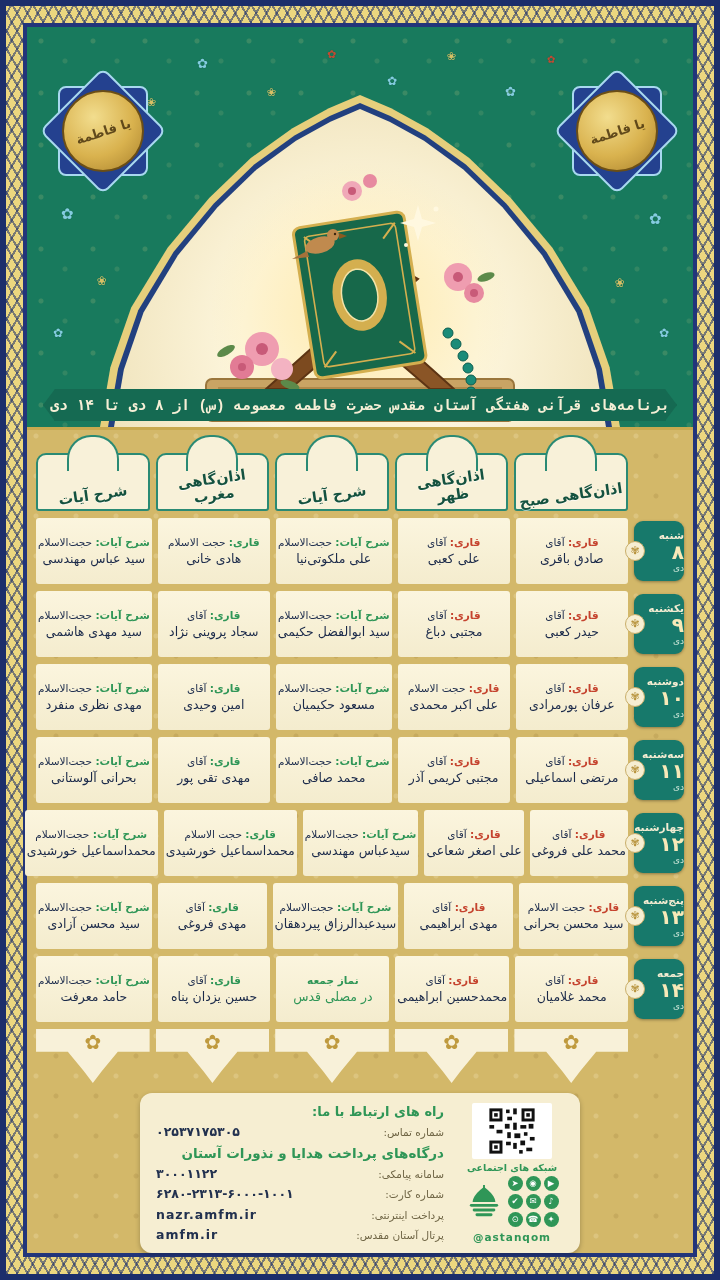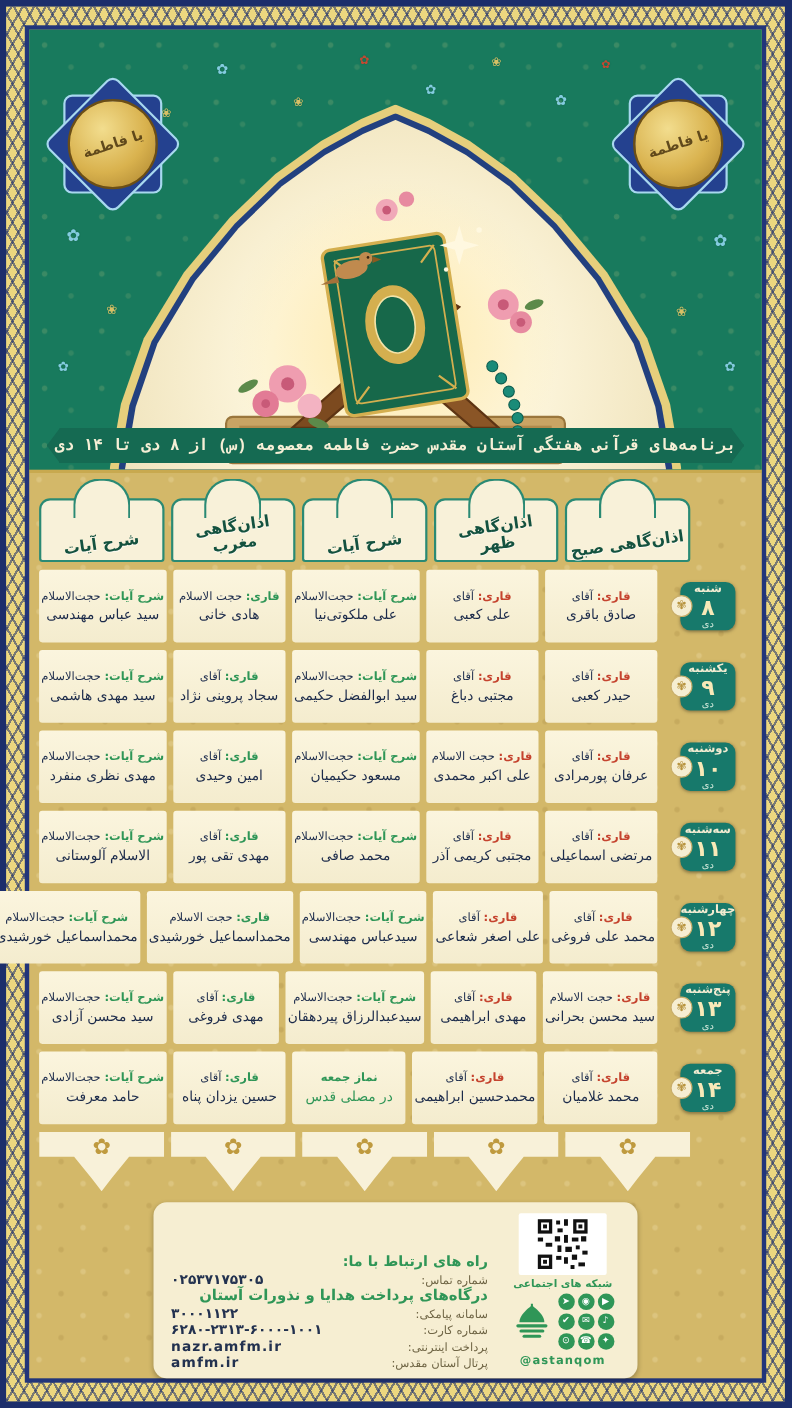--- a/index.html
+++ b/index.html
@@ -55,22 +55,22 @@
   .thead .cell::before{content:"";position:absolute;top:-20px;left:50%;transform:translateX(-50%);
     width:48px;height:34px;background:#f8f1d9;border:2px solid #2a8a74;border-bottom:none;border-radius:24px 24px 0 0;}
   .thead .cell .hdr{position:relative;z-index:2;transform:rotate(-8deg);font-size:14.5px;font-weight:bold;
     color:#14523f;text-shadow:0 1px 0 rgba(255,255,255,.6);}
   .body-row .cell{height:58px;}
   .cl{font-size:10.5px;color:#223150;white-space:nowrap;}
   .cl .prefix{font-weight:bold;}
   .acc-red .prefix{color:#c5432e;} .acc-green .prefix{color:#2f9657;}
   .cn{font-size:12.5px;font-weight:normal;color:#1b2a4a;white-space:nowrap;}
   .cn.green{color:#2f9657;}
-  .day-tab{width:50px;flex:0 0 50px;height:44px;margin:auto 15px;background:#17796b;border-radius:9px;
-    color:#f3ecd2;display:flex;flex-direction:column;align-items:center;justify-content:center;
+  .day-tab{width:50px;flex:0 0 50px;height:60px;margin:auto 0;background:#17796b;border-radius:9px;
+    color:#f3ecd2;display:flex;flex-direction:column;justify-content:center;
     position:relative;box-shadow:0 1px 3px rgba(0,0,0,.35);}
   .day-tab::before{content:"✾";position:absolute;left:-9px;top:50%;transform:translateY(-50%);
     width:18px;height:18px;border-radius:50%;background:#f6eed2;border:1px solid #c9ae6a;color:#b8943f;
     font-size:11px;line-height:18px;text-align:center;}
   .day-name{font-size:10.5px;font-weight:bold;}
   .day-num{font-size:20px;font-weight:bold;color:#f8e9b8;line-height:1;margin:1px 0;}
   .day-month{font-size:9px;color:#cfe8da;}
   .orn-row .orn{height:46px;position:relative;background:#f8f1d9;border-radius:0 0 4px 4px;
     clip-path:polygon(0 0,100% 0,100% 42%,72% 42%,58% 78%,50% 100%,42% 78%,28% 42%,0 42%);}
   .orn .rosette{position:absolute;top:1px;left:50%;transform:translateX(-50%);font-size:20px;color:#bf9a3e;}
@@ -79,21 +79,21 @@
     border-radius:12px;box-shadow:0 2px 5px rgba(0,0,0,.25);display:flex;gap:8px;padding:10px 12px;box-sizing:border-box;}
   .social{flex:0 0 112px;display:flex;flex-direction:column;align-items:center;gap:3px;}
   .qr{width:74px;height:74px;background:#fff;padding:3px;border-radius:2px;}
   .social-title{font-size:9.5px;color:#2f9657;font-weight:bold;}
   .icons-row{display:flex;align-items:center;gap:5px;}
   .icon-grid{display:grid;grid-template-columns:repeat(3,16px);grid-auto-rows:16px;gap:2px;direction:ltr;}
   .soc{width:15px;height:15px;border-radius:50%;background:#2f9657;color:#fff;font-size:8.5px;line-height:15px;
     text-align:center;cursor:pointer;}
   .handle{font-size:10.5px;color:#2f9657;font-weight:bold;direction:ltr;letter-spacing:1px;}
   .contact{flex:1;display:flex;flex-direction:column;justify-content:space-between;padding:1px 4px;}
-  .c-head{color:#2f9657;font-size:13px;font-weight:bold;margin-top:36px;}
+  .c-head{color:#2f9657;font-size:13px;font-weight:bold;}
   .c-gate{color:#2f9657;font-size:13.5px;font-weight:bold;}
   .c-row{display:flex;justify-content:space-between;align-items:baseline;}
   .c-label{font-size:10.5px;color:#6f6545;}
   .c-value{font-size:12.5px;font-weight:bold;color:#22314f;direction:ltr;unicode-bidi:isolate;letter-spacing:1px;}
   .mosque{width:38px;height:34px;}
 </style>
 </head>
 <body>
 
 <div class="poster">
@@ -338,21 +338,21 @@
             <div class="cell acc-green">
               <div class="cl"><span class="prefix">شرح آیات:</span><span class="hon"> حجت‌الاسلام</span></div>
               <div class="cn">محمد صافی</div>
             </div>
             <div class="cell acc-green">
               <div class="cl"><span class="prefix">قاری:</span><span class="hon"> آقای</span></div>
               <div class="cn">مهدی تقی پور</div>
             </div>
             <div class="cell acc-green">
               <div class="cl"><span class="prefix">شرح آیات:</span><span class="hon"> حجت‌الاسلام</span></div>
-              <div class="cn">الاسلام آلوستانی</div>
+              <div class="cn">بحرانی آلوستانی</div>
             </div>
           </div>
           <div class="trow body-row">
             <div class="day-tab">
               <div class="day-name">چهارشنبه</div>
               <div class="day-num">۱۲</div>
               <div class="day-month">دی</div>
             </div>
             <div class="cell acc-red">
               <div class="cl"><span class="prefix">قاری:</span><span class="hon"> آقای</span></div>

